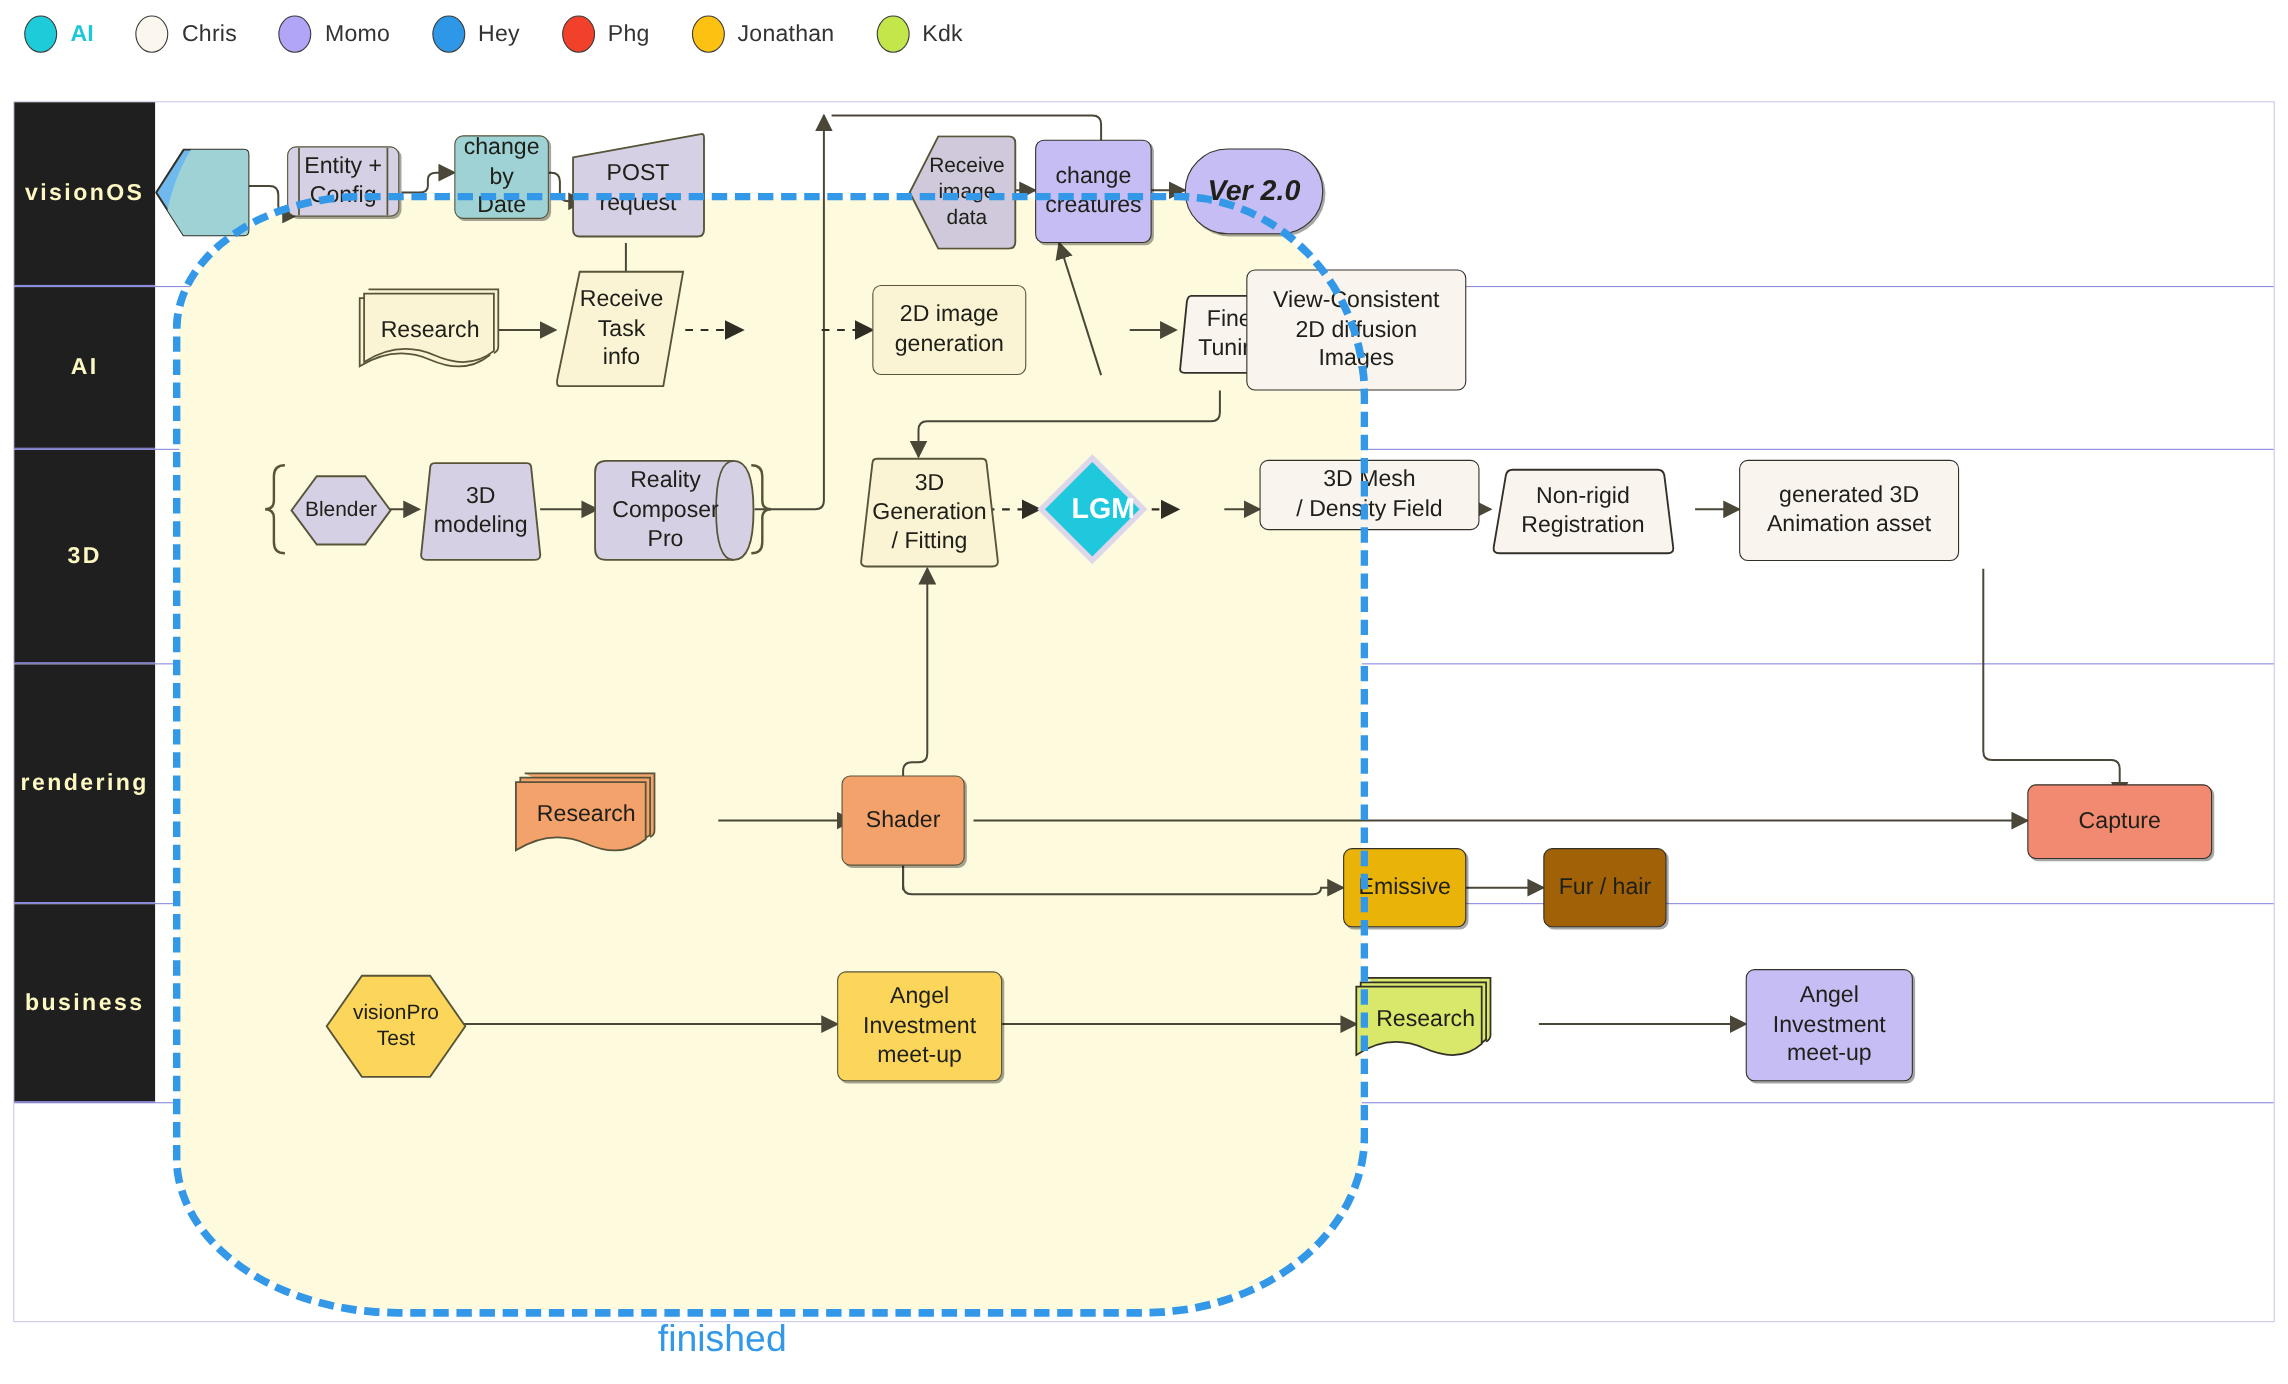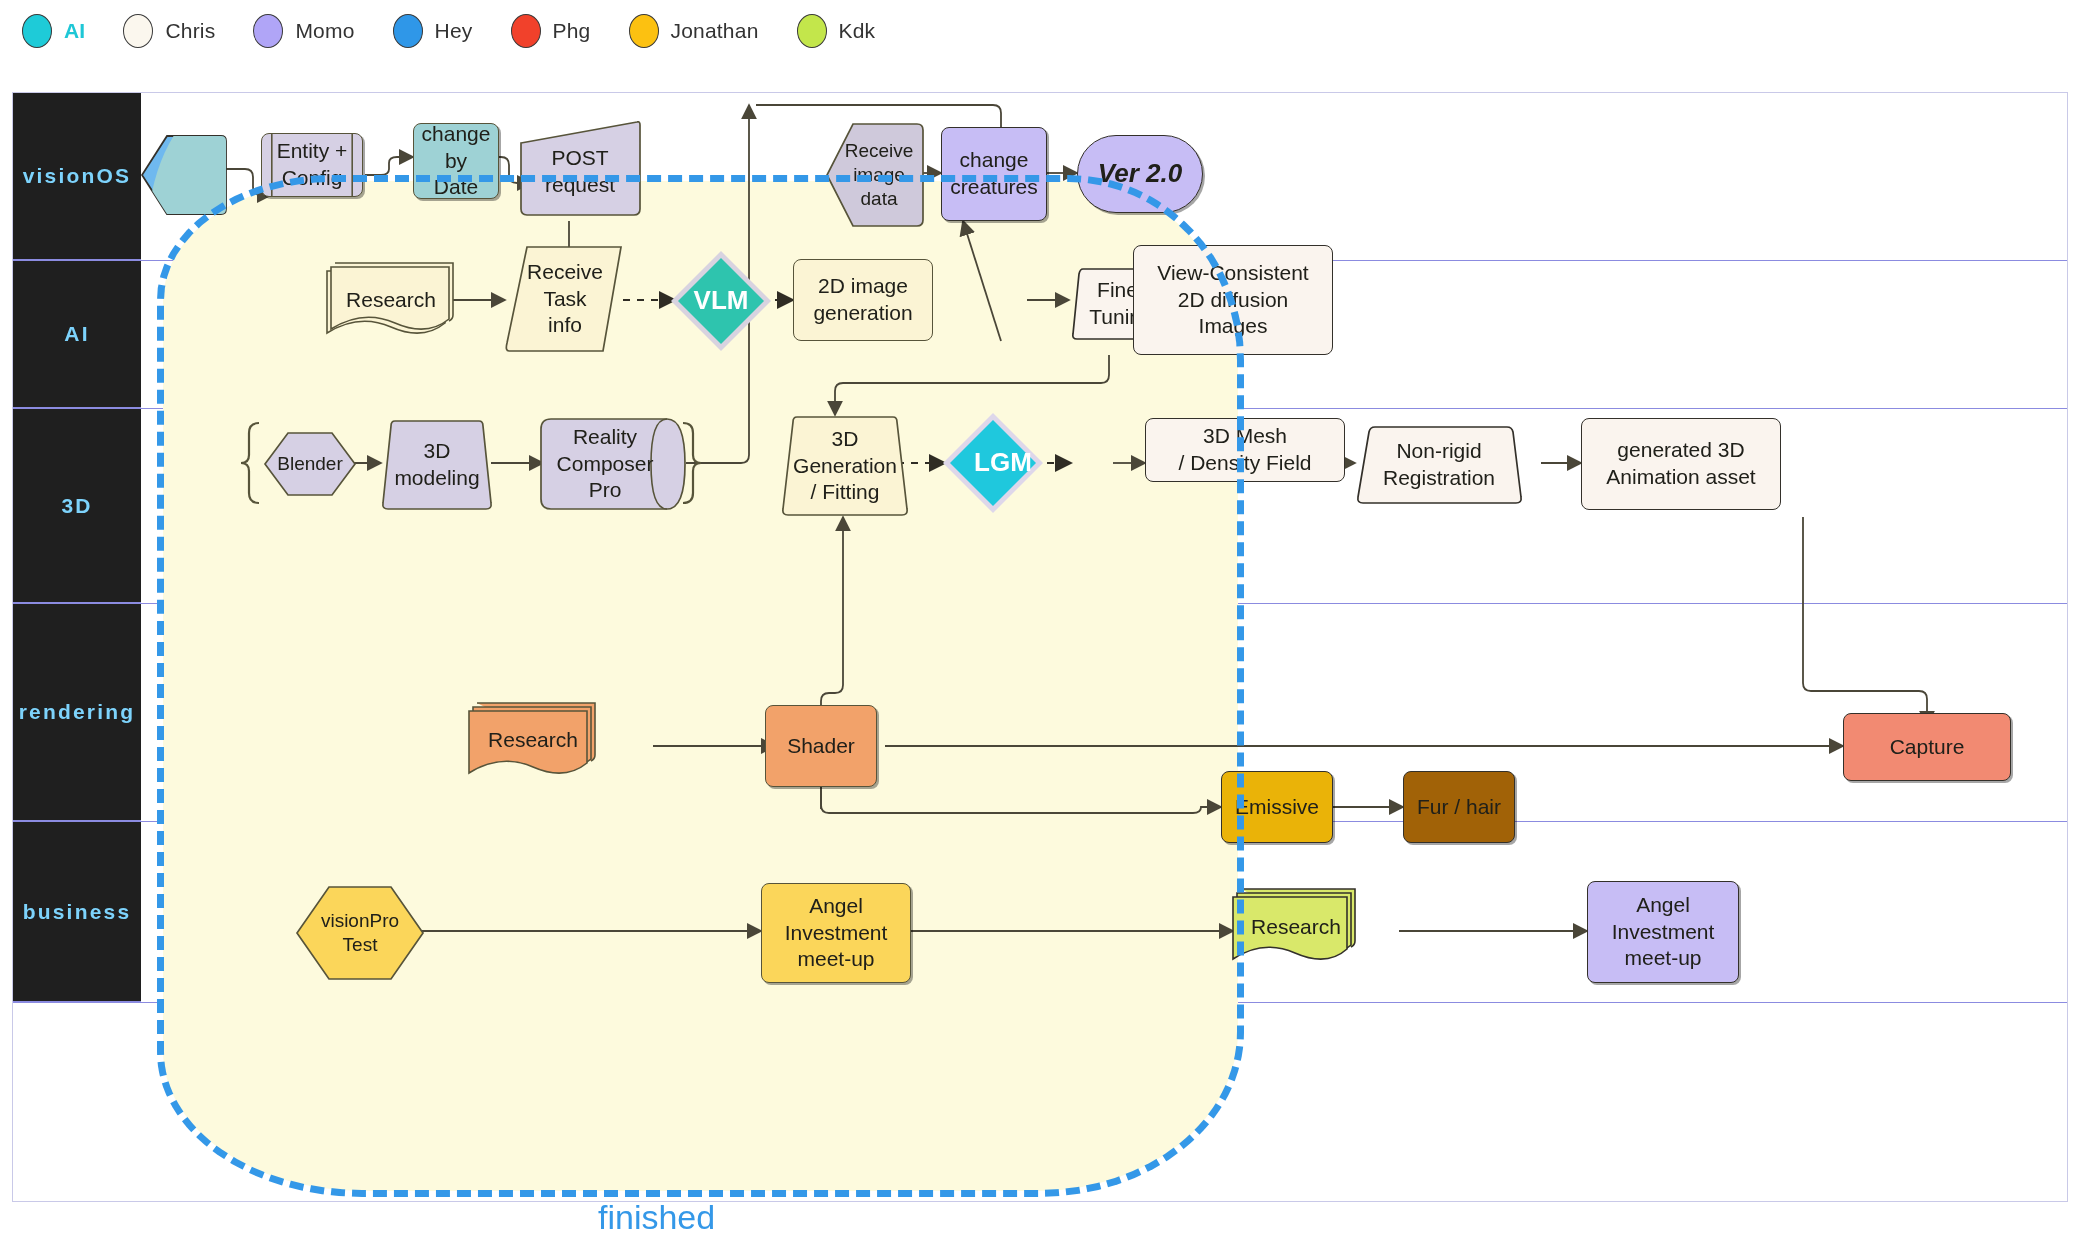--- a/index.html
+++ b/index.html
@@ -34,21 +34,21 @@
     position:absolute; left:0; right:0;
     border-bottom:1px solid #8b8be0;
   }
   .lane:last-child { border-bottom:none; }
   .lane-head {
     position:absolute; left:0; top:0; width:128px; height:100%;
     background:#1f1f1f; display:flex; align-items:center; justify-content:center;
     border-bottom:1px solid #8b8be0;
   }
   .lane-head span {
-    color:#7dd3fc; font-size:21px; font-weight:700; letter-spacing:2.2px;
+    color:#fef9c3; font-size:21px; font-weight:700; letter-spacing:2.2px;
   }
 
   
   #blob {
     position:absolute; left:150px; top:88px; width:1075px; height:1010px;
     background:#fdfadd;
     border-radius:170px 170px 200px 200px / 120px 180px 160px 140px;
     z-index:1;
   }
   #blob-dash {
@@ -282,27 +282,20 @@
 
     <div class="node poly" style="left:492px;top:152px;width:120px;height:108px;">
       <svg viewBox="0 0 120 108" preserveAspectRatio="none">
         <path d="M22,2 L116,2 L98,106 L4,106 Q0,106 2,98 Z" fill="#fbf4d4" stroke="#57543a" stroke-width="1.7"></path>
       </svg>
       <span class="lbl" style="white-space:pre-line;">Receive
 Task
 info</span>
     </div>
 
-    <div class="node poly" style="left:656px;top:156px;width:104px;height:104px;">
-      <svg viewBox="0 0 104 104" preserveAspectRatio="none">
-        <path d="M52,2 L102,52 L52,102 L2,52 Z" fill="#d8d3e0" stroke="none"></path>
-        <path d="M52,9 L95,52 L52,95 L9,52 Z" fill="#2ec4ae" stroke="none"></path>
-      </svg>
-      <span class="lbl" style="color:#fff;font-size:26px;font-weight:600;">VLM</span>
-    </div>
 
     <div class="node rect" style="left:780px;top:166px;width:140px;height:82px;background:#fbf4d4;">
       <span class="lbl" style="white-space:pre-line;">2D image
 generation</span>
     </div>
 
     <div class="node poly" style="left:1056px;top:174px;width:104px;height:74px;">
       <svg viewBox="0 0 104 74" preserveAspectRatio="none">
         <path d="M14,2 L96,2 Q100,2 101,7 L103,68 Q104,72 99,72 L8,72 Q3,72 4,67 L10,7 Q11,2 14,2 Z" fill="#faf4ee" stroke="#33302a" stroke-width="1.7"></path>
       </svg>

